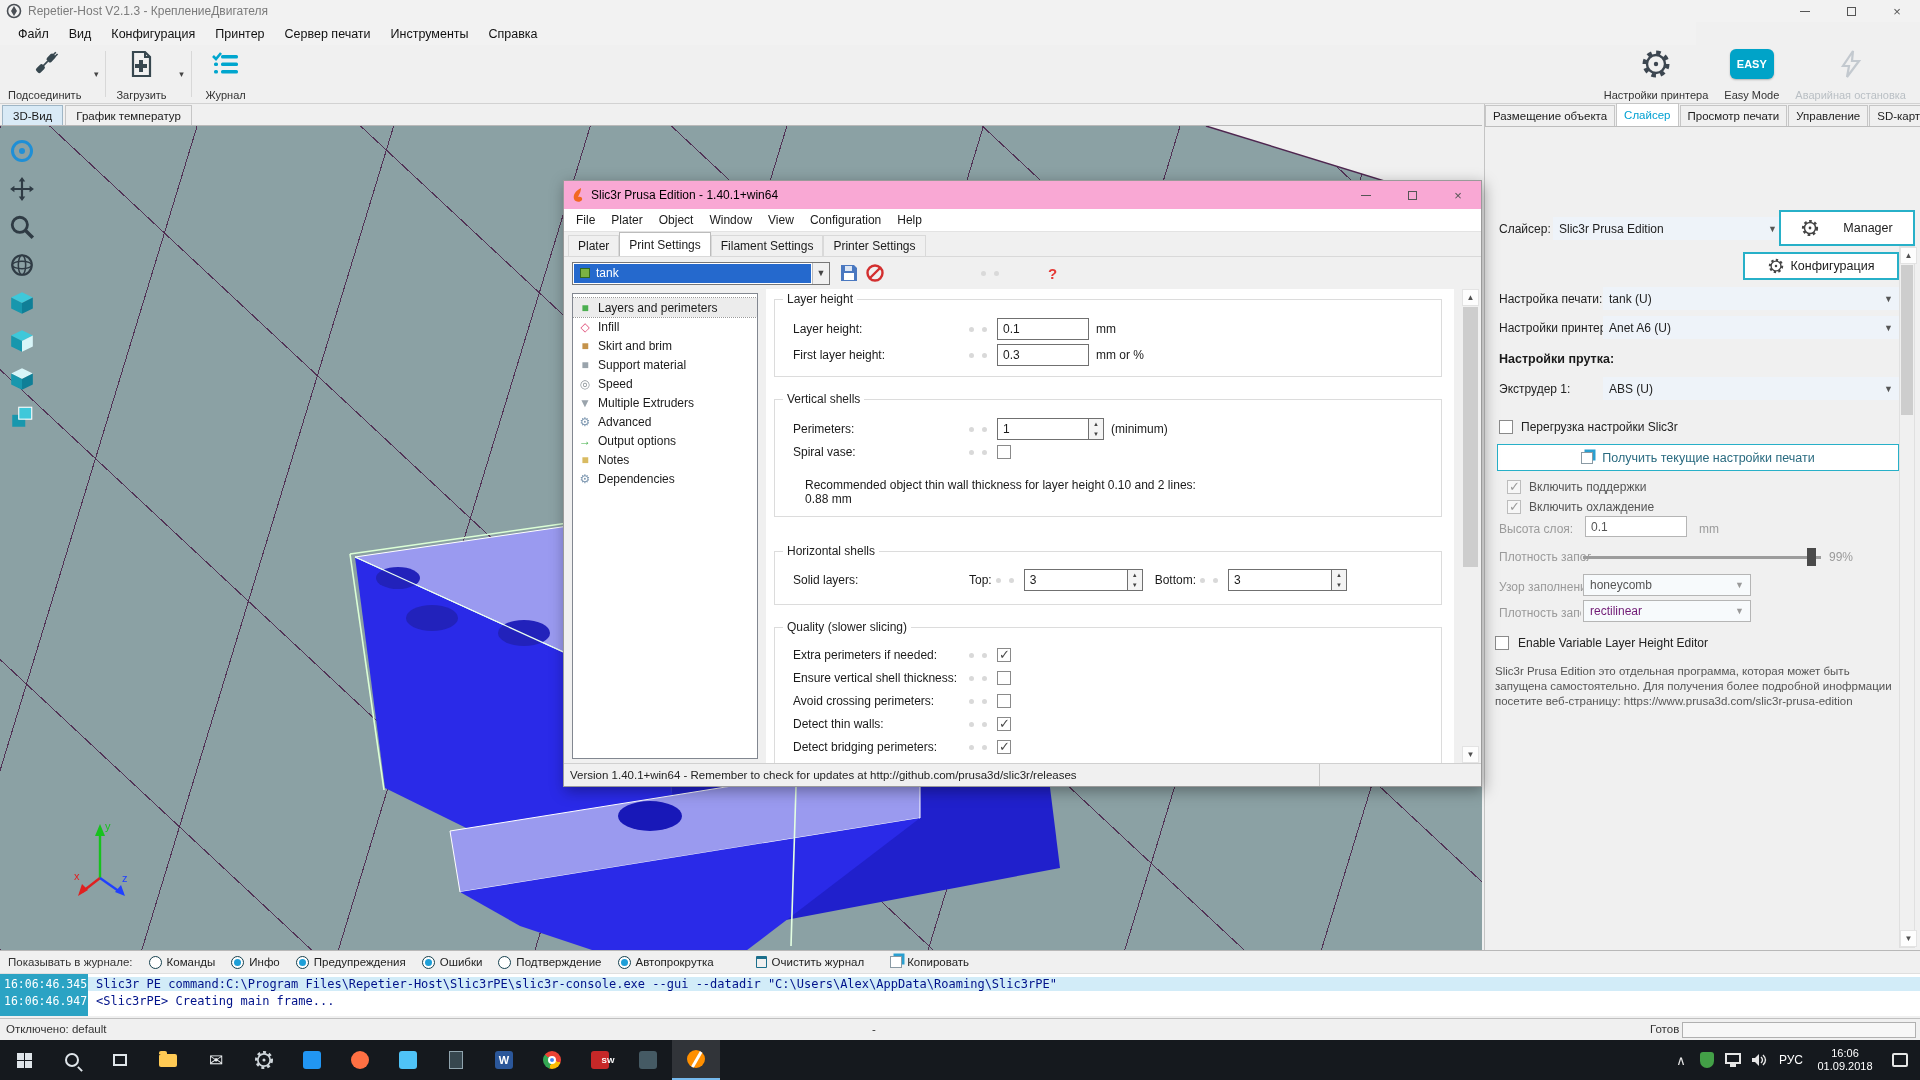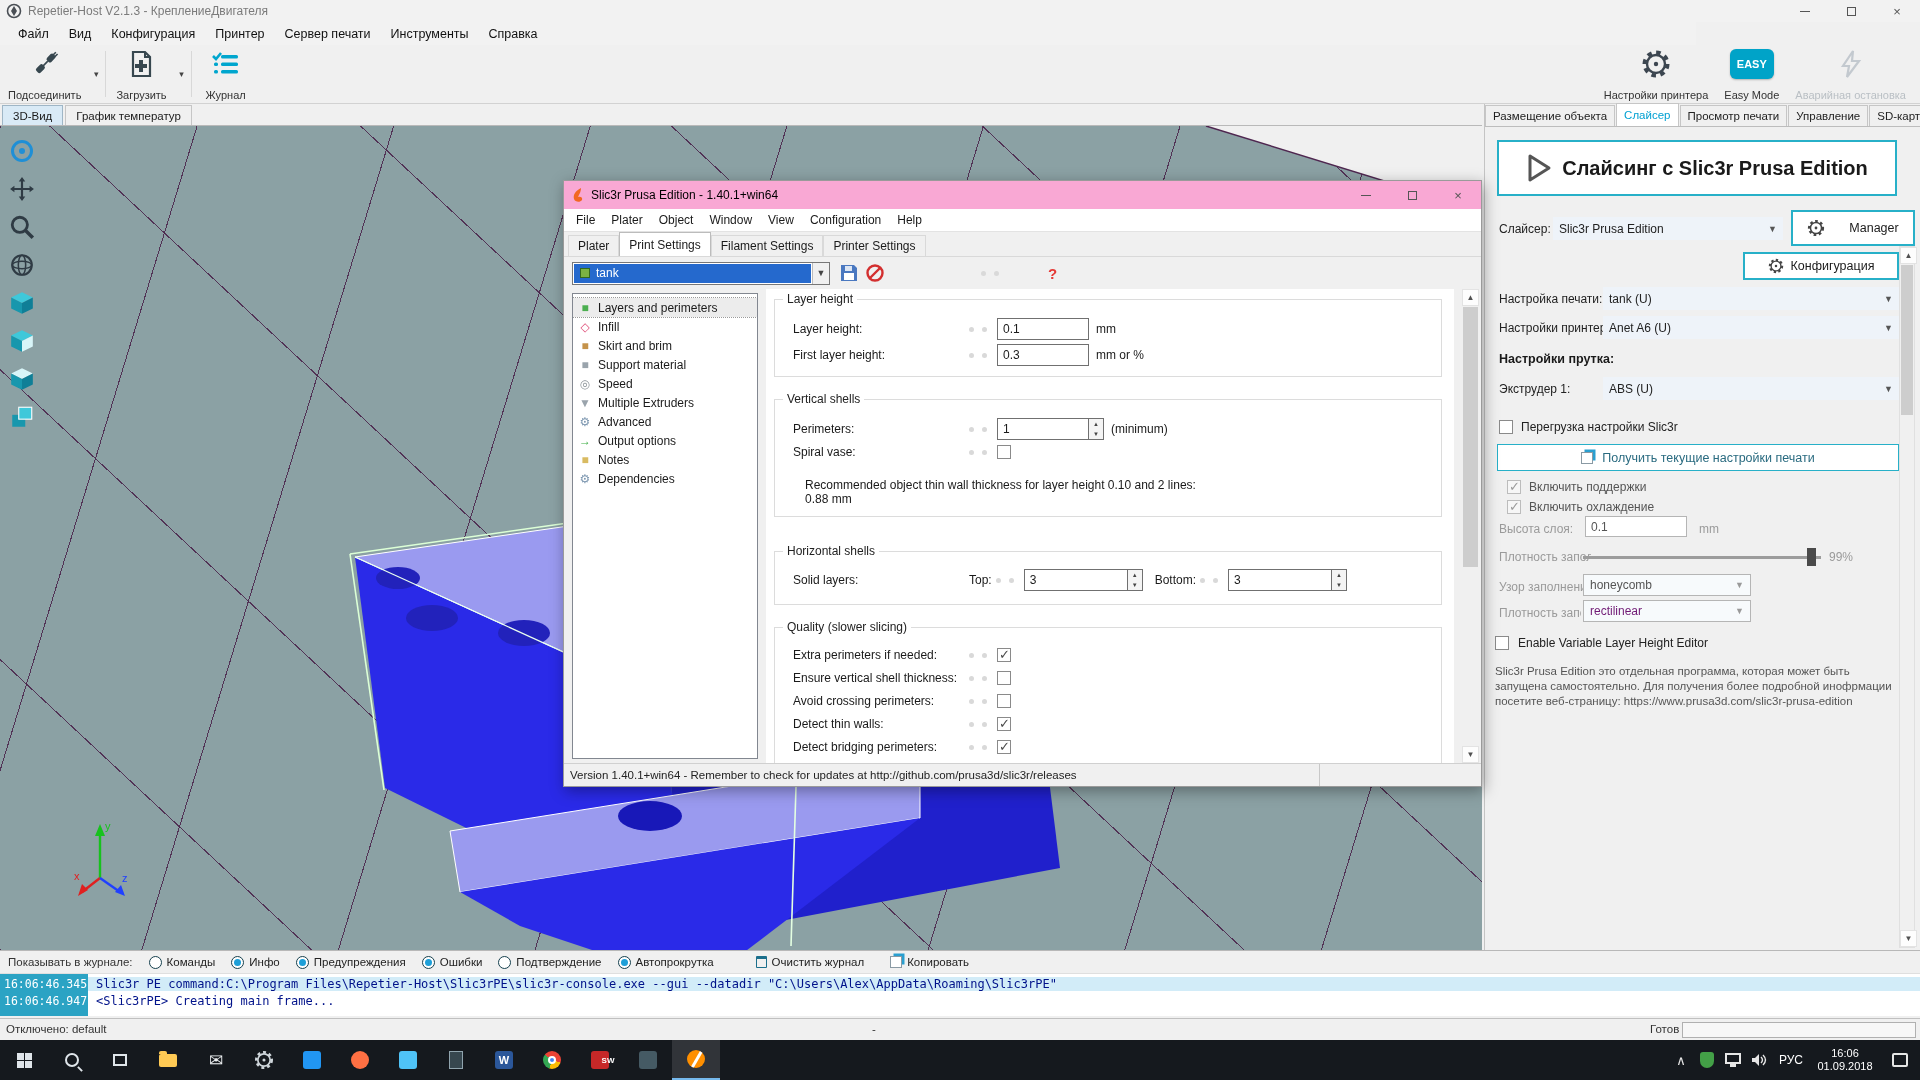--- a/index.html
+++ b/index.html
@@ -318,35 +318,29 @@
 
 <div id="sidebar" class="abs">
   <div id="sbtabs">
     <div class="sbtab">Размещение объекта</div>
     <div class="sbtab active">Слайсер</div>
     <div class="sbtab">Просмотр печати</div>
     <div class="sbtab">Управление</div>
     <div class="sbtab">SD-карта</div>
   </div>
 
-  <div class="abs tealbtn" style="left:12px; top:36px; width:400px; height:56px;">
-    <svg width="26" height="30" viewBox="0 0 26 30">
-        <polygon points="4,3 23,15 4,27" fill="none" stroke="#555" stroke-width="3" stroke-linejoin="round"></polygon>
-      </svg>
-    <span style="font-size:20px; font-weight:600;">Слайсинг с Slic3r Prusa Edition</span>
-  </div>
 
   <div class="sbrow" style="left:14px; top:118px;">
       <span class="sblabel">Слайсер:</span>
     </div>
   <div class="sbcombo abs" style="left:68px; top:113px; width:230px;">
     <span>Slic3r Prusa Edition</span>
       <span class="arr">▼</span>
   </div>
-  <div class="abs tealbtn" style="left:306px; top:106px; width:124px; height:36px; gap:24px;">
+  <div class="abs tealbtn" style="left:294px; top:106px; width:136px; height:36px; gap:24px;">
     <svg width="18" height="18" viewBox="0 0 26 26">
         <circle cx="13" cy="13" r="8" fill="none" stroke="#444" stroke-width="2.2"></circle>
         <circle cx="13" cy="13" r="10" fill="none" stroke="#444" stroke-width="3.4" stroke-dasharray="3.8 3.8"></circle>
         <circle cx="13" cy="13" r="2" fill="#444"></circle>
       </svg>
     <span style="font-size:12.5px">Manager</span>
   </div>
 
   <div class="abs tealbtn" style="left:258px; top:148px; width:156px; height:28px; gap:7px;">
     <svg width="16" height="16" viewBox="0 0 26 26">

